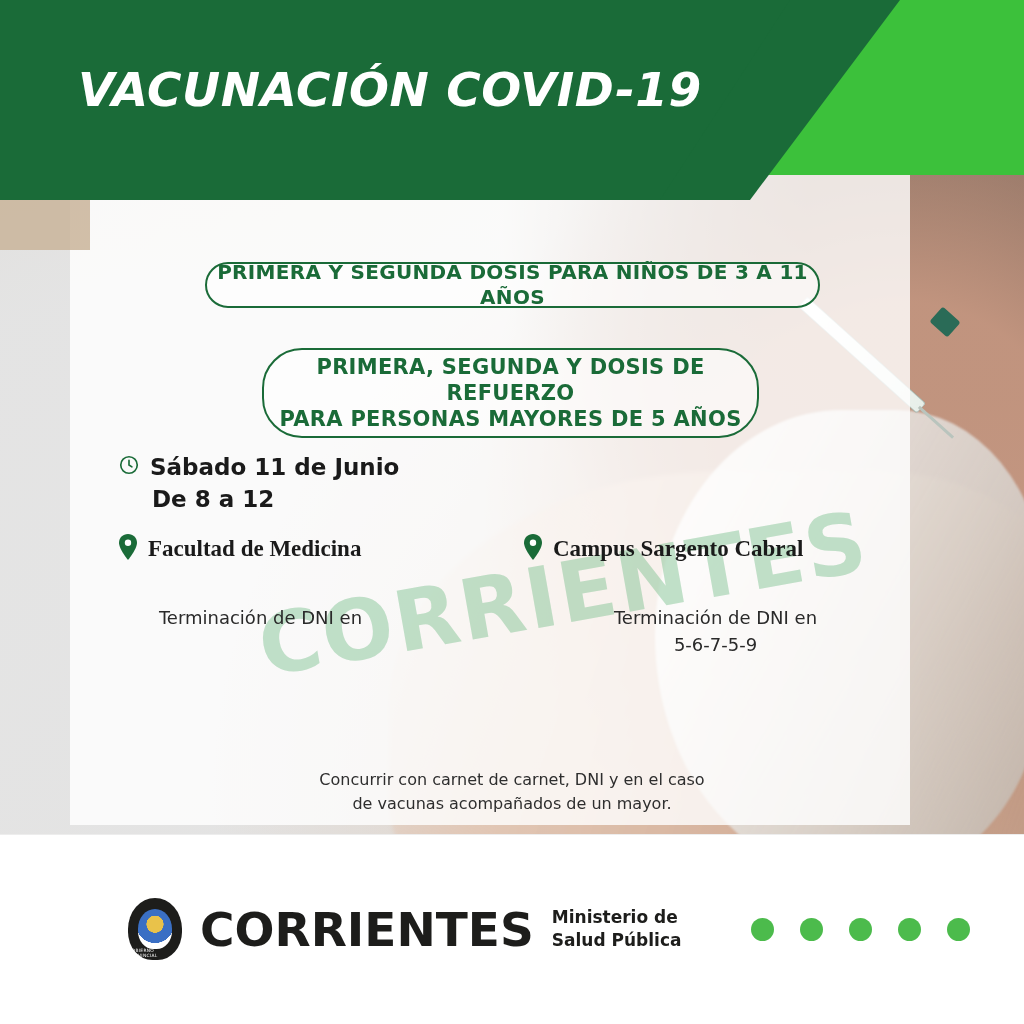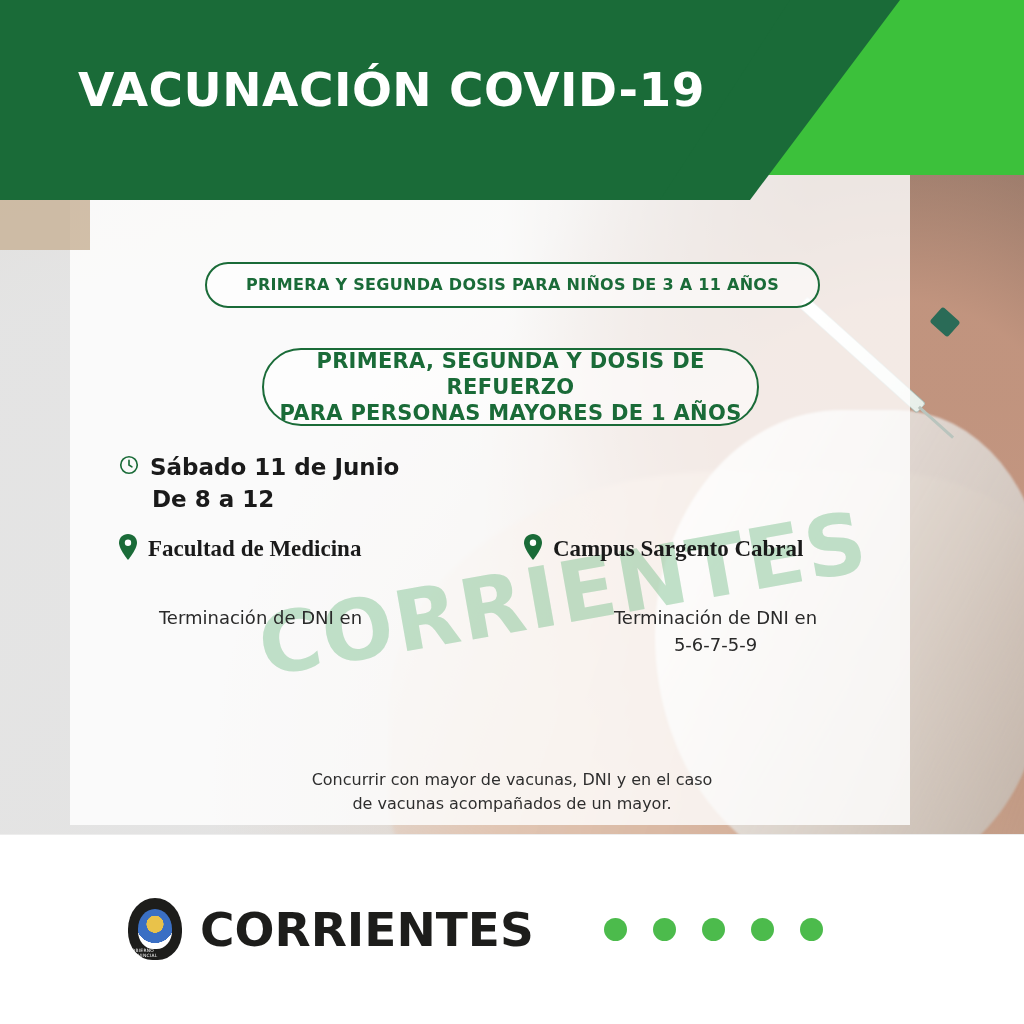--- a/index.html
+++ b/index.html
@@ -108,20 +108,21 @@
     background: #1a6b38;
     clip-path: polygon(160px 0, 300px 0, 150px 200px, 10px 200px);
   }
   .poster-title {
     position: absolute; left: 78px; top: 62px;
     color: #ffffff;
     font-size: 47px;
     font-weight: 700;
     letter-spacing: 0.5px;
     font-family: "DejaVu Sans", sans-serif;
+    font-style: italic;
   }
   .corner-tan {
     position: absolute; left: 0; top: 190px;
     width: 90px; height: 60px;
     background: #c9b49a;
     opacity: .85;
   }
 
   
   .pill {
@@ -130,22 +131,22 @@
     border-radius: 40px;
     background: rgba(255,255,255,0.55);
     color: #1a6b38;
     font-weight: 700;
     text-align: center;
     display: flex; align-items: center; justify-content: center;
     font-family: "DejaVu Sans", sans-serif;
     letter-spacing: .3px;
     line-height: 1.25;
   }
-  #pill1 { left: 205px; top: 262px; width: 615px; height: 46px; font-size: 16px; }
-  #pill2 { left: 262px; top: 348px; width: 497px; height: 78px; font-size: 21px; flex-direction: column; }
+  #pill1 { left: 205px; top: 262px; width: 615px; height: 46px; font-size: 20px; }
+  #pill2 { left: 262px; top: 348px; width: 497px; height: 90px; font-size: 21px; flex-direction: column; }
 
   
   .info { position: absolute; left: 118px; top: 454px; width: 810px; }
   .row { display: flex; align-items: center; gap: 10px; }
   .icon-clock, .icon-pin { flex: none; color: #1a6b38; }
   .strong-line {
     font-size: 23px; font-weight: 700; color: #1a1a1a;
     font-family: "DejaVu Sans", sans-serif;
   }
   .sub-line {
@@ -238,21 +239,21 @@
   <div class="header-light"></div>
   <div class="header-dark2"></div>
   <div class="header-dark-main"></div>
   <h1 class="poster-title">VACUNACIÓN COVID-19</h1>
 
   <div class="pill" id="pill1">
     <span>PRIMERA Y SEGUNDA DOSIS PARA NIÑOS DE 3 A 11 AÑOS</span>
   </div>
   <div class="pill" id="pill2">
     <span>PRIMERA, SEGUNDA Y DOSIS DE REFUERZO</span>
-    <span>PARA PERSONAS MAYORES DE 1 AÑOS</span>
+    <span>PARA PERSONAS MAYORES DE 5 AÑOS</span>
   </div>
 
   <div class="info">
 
     <div class="row">
       <span class="icon-clock">
         <svg width="22" height="22" viewBox="0 0 24 24" fill="none" stroke="#1a6b38" stroke-width="1.8">
           <circle cx="12" cy="12" r="9"></circle>
           <path d="M12 7v5l3.2 2" stroke-linecap="round"></path>
         </svg>
@@ -291,32 +292,36 @@
         <div class="place-note">
           <div>Terminación de DNI en</div>
           <div>5-6-7-5-9</div>
         </div>
       </div>
 
     </div>
   </div>
 
   <div class="note-bottom">
-    <div>Concurrir con mayor de vacunas, DNI y en el caso</div>
+    <div>Concurrir con carnet de carnet, DNI y en el caso</div>
     <div>de vacunas acompañados de un mayor.</div>
   </div>
 
   <div class="footer">
     <div class="footer-divider"></div>
     <div class="footer-inner">
       <div class="coat">
         <div class="coat-inner"></div>
         <div class="coat-text">GOBIERNO PROVINCIAL</div>
       </div>
       <div class="brand">CORRIENTES</div>
+      <div class="ministry">
+        <div>Ministerio de</div>
+        <div>Salud Pública</div>
+      </div>
       <div class="dots">
         <span class="dot"></span>
         <span class="dot"></span>
         <span class="dot"></span>
         <span class="dot"></span>
         <span class="dot"></span>
       </div>
     </div>
   </div>
 

